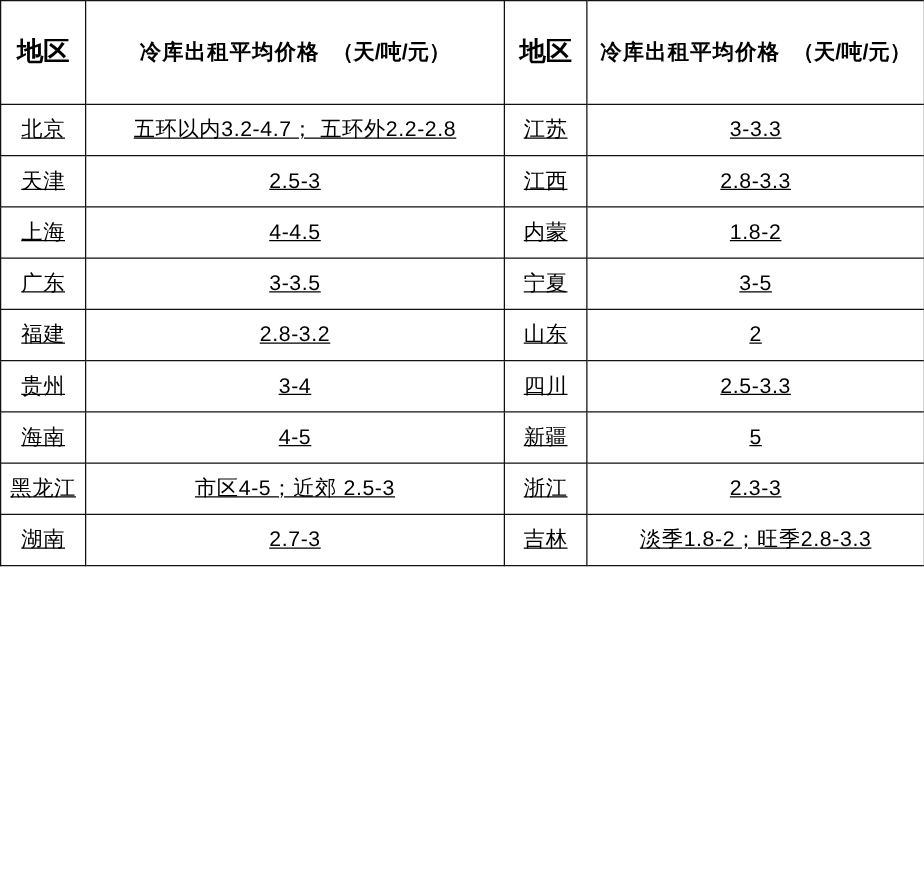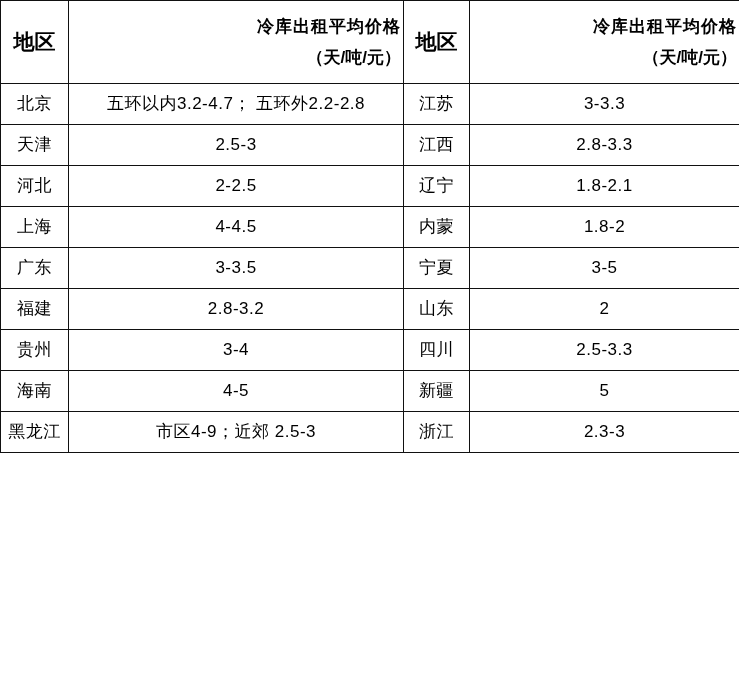--- a/index.html
+++ b/index.html
@@ -43,31 +43,31 @@
   thead td {
     font-weight: bold;
     font-size: 18px;
     height: 82px;
   }
   thead td.hdr-region {
     font-size: 21px;
   }
   .hdr-lines {
     display: flex;
-    flex-direction: column;
     justify-content: center;
     align-items: flex-end;
     gap: 10px;
     padding: 4px 2px;
   }
   .hdr-line1 { letter-spacing: 1px; }
   .hdr-line2 { letter-spacing: 0px; }
 
   tbody td {
     height: 40px;
+    text-decoration: underline;
   }
   td.region {
     font-size: 17px;
     letter-spacing: 0.5px;
   }
   td.price {
     font-size: 17px;
     letter-spacing: 0.5px;
   }
 </style>
@@ -107,26 +107,20 @@
           <td class="region">江苏</td>
           <td class="price">3-3.3</td>
         </tr>
         <tr>
           <td class="region">天津</td>
           <td class="price">2.5-3</td>
           <td class="region">江西</td>
           <td class="price">2.8-3.3</td>
         </tr>
         <tr>
-          <td class="region">河北</td>
-          <td class="price">2-2.5</td>
-          <td class="region">辽宁</td>
-          <td class="price">1.8-2.1</td>
-        </tr>
-        <tr>
           <td class="region">上海</td>
           <td class="price">4-4.5</td>
           <td class="region">内蒙</td>
           <td class="price">1.8-2</td>
         </tr>
         <tr>
           <td class="region">广东</td>
           <td class="price">3-3.5</td>
           <td class="region">宁夏</td>
           <td class="price">3-5</td>
@@ -144,19 +138,25 @@
           <td class="price">2.5-3.3</td>
         </tr>
         <tr>
           <td class="region">海南</td>
           <td class="price">4-5</td>
           <td class="region">新疆</td>
           <td class="price">5</td>
         </tr>
         <tr>
           <td class="region">黑龙江</td>
-          <td class="price">市区4-9；近郊 2.5-3</td>
+          <td class="price">市区4-5；近郊 2.5-3</td>
           <td class="region">浙江</td>
           <td class="price">2.3-3</td>
+        </tr>
+        <tr>
+          <td class="region">湖南</td>
+          <td class="price">2.7-3</td>
+          <td class="region">吉林</td>
+          <td class="price">淡季1.8-2；旺季2.8-3.3</td>
         </tr>
       </tbody>
   </table>
 </div>
 
 </body></html>

